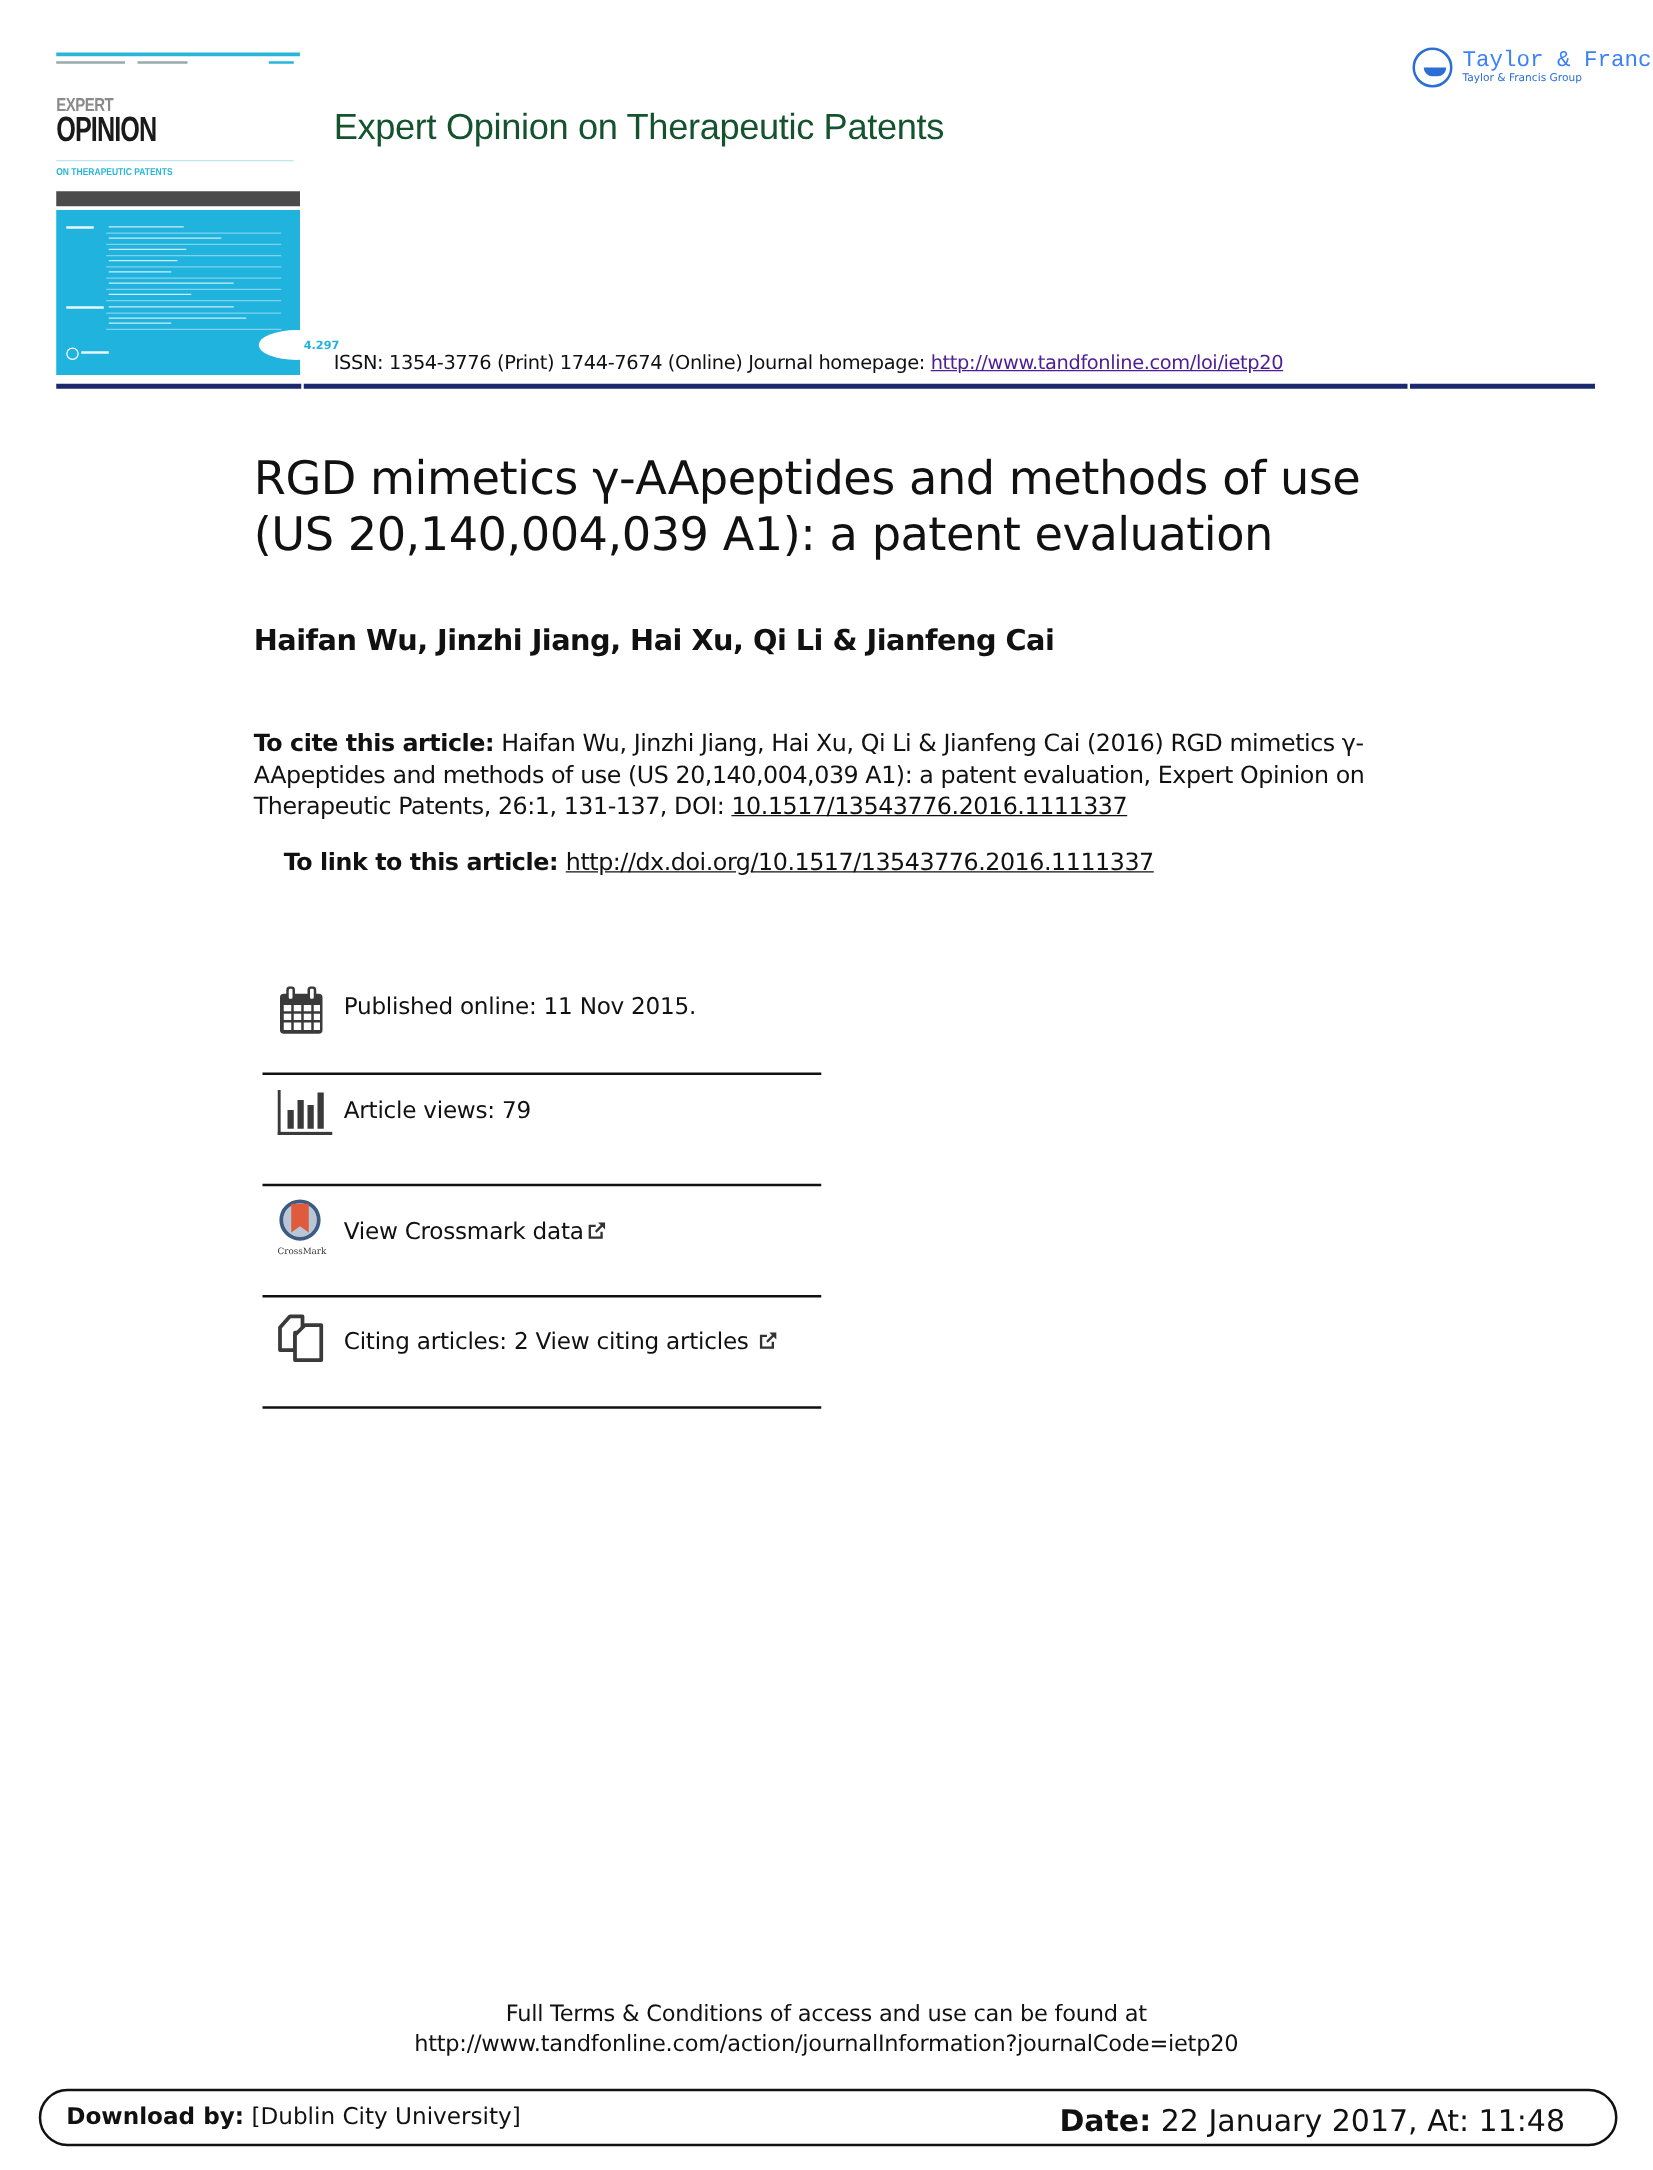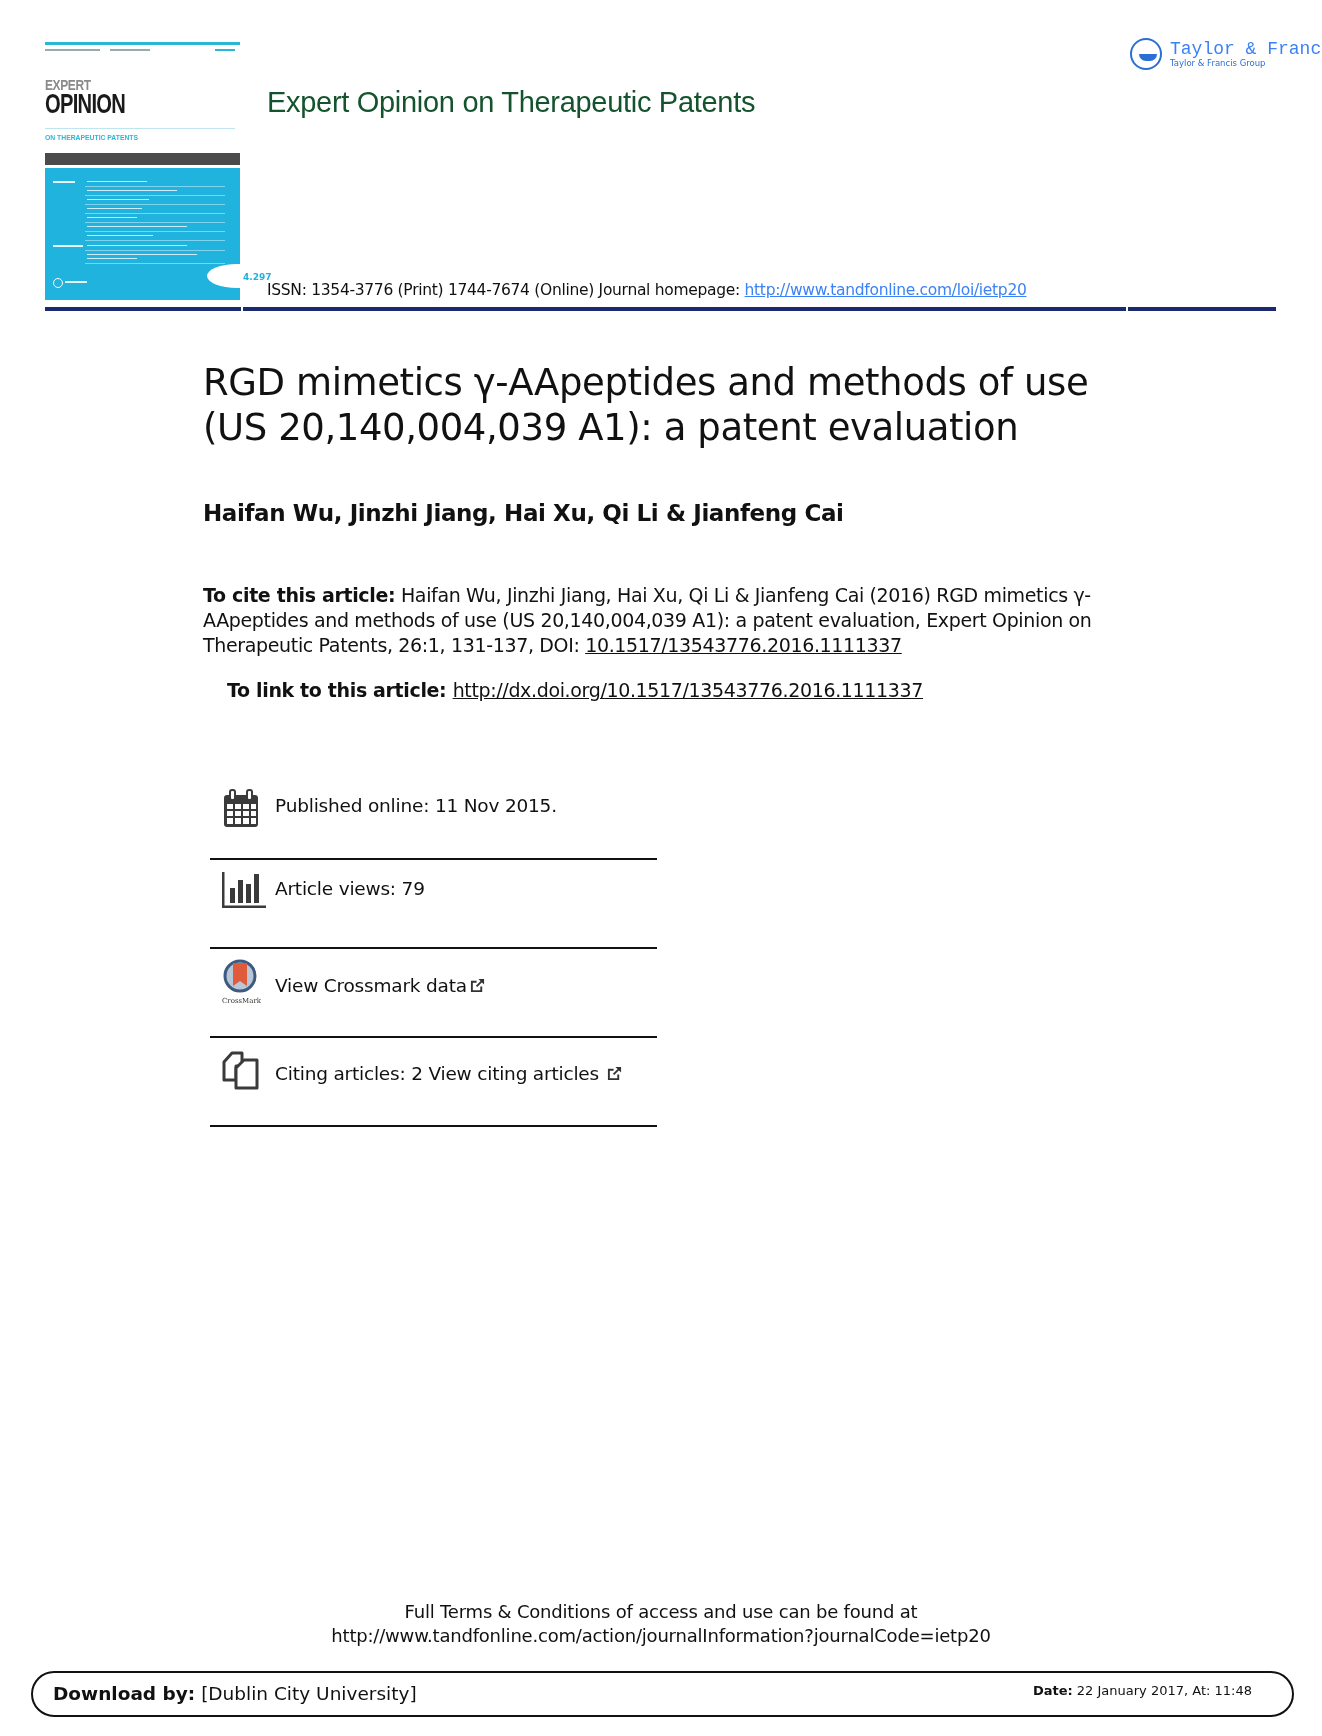--- a/index.html
+++ b/index.html
@@ -32,21 +32,21 @@
 
   
   .journal-title { left: 267px; top: 86px; font-size: 29px; color: #14532d; font-family: Liberation Sans, sans-serif; letter-spacing: -0.3px; }
   .tf-logo { left: 1130px; top: 38px; width: 170px; height: 40px; }
   .tf-logo .circle { position: absolute; left: 0; top: 0; width: 32px; height: 32px; border: 2.5px solid #2b6fd6; border-radius: 50%; box-sizing: border-box; }
   .tf-logo .lamp { position: absolute; left: 7px; top: 14px; width: 18px; height: 7px; background: #2b6fd6; border-radius: 0 0 9px 9px; }
   .tf-logo .name { position: absolute; left: 40px; top: 1px; font-size: 18px; color: #3b82f6; white-space: nowrap; font-family: Liberation Mono, monospace; }
   .tf-logo .group { position: absolute; left: 40px; top: 20px; font-size: 8.5px; color: #2b6fd6; white-space: nowrap; }
 
   .issn { left: 267px; top: 281px; font-size: 15.5px; color: #111; white-space: nowrap; letter-spacing: -0.3px; }
-  .issn a { color: #3b82f6; text-decoration: underline; margin-top: 29px; }
+  .issn a { color: #4c1d95; text-decoration: underline; margin-top: 29px; }
 
   .rule { top: 307px; height: 4px; background: #1b2a6e; }
 
   
   .title { left: 203px; top: 360px; width: 900px; font-size: 37px; line-height: 45px; color: #111; letter-spacing: -0.4px; }
   .authors { left: 203px; top: 500px; font-size: 23px; color: #111; font-weight: bold; letter-spacing: -0.4px; }
   .cite { left: 203px; top: 583px; width: 920px; font-size: 19px; line-height: 25px; color: #111; letter-spacing: -0.35px; }
   .cite b, .link b { font-weight: bold; }
   .cite a, .link a { color: #111; text-decoration: underline; }
   .link { left: 203px; top: 679px; font-size: 19px; color: #111; letter-spacing: -0.35px; white-space: nowrap; margin-left: 24px; }
@@ -56,21 +56,21 @@
   .info-row { position: relative; height: 89px; border-bottom: 2px solid #111; box-sizing: border-box; }
   .info-row .icon { position: absolute; left: 12px; width: 40px; height: 40px; }
   .info-row .label { position: absolute; left: 65px; font-size: 18.5px; color: #111; white-space: nowrap; letter-spacing: -0.2px; }
   .ext { display: inline-block; width: 15px; height: 15px; margin-left: 8px; vertical-align: -1px; }
   .crossmark-cap { position: absolute; left: 12px; top: 40px; font-family: "DejaVu Serif", serif; font-size: 7px; color: #333; }
 
   
   .terms { left: 0; top: 1600px; width: 1322px; text-align: center; font-size: 18px; line-height: 24px; color: #111; letter-spacing: -0.2px; }
   .footer-box { left: 31px; top: 1671px; width: 1263px; height: 46px; border: 2.5px solid #111; border-radius: 24px; box-sizing: border-box; }
   .footer-box .dl { position: absolute; left: 20px; top: 10px; font-size: 18.5px; color: #111; }
-  .footer-box .date { position: absolute; right: 40px; top: 10px; font-size: 13px; color: #111; }
+  .footer-box .date { position: absolute; right: 40px; top: 10px; font-size: 24px; color: #111; }
 </style>
 </head>
 <body>
 
 <div class="abs cover">
   <div class="topline"></div>
   <div class="meta" style="left:0;width:55px;"></div>
   <div class="meta" style="left:65px;width:40px;"></div>
   <div class="meta" style="left:170px;width:20px;background:#29b6d8;"></div>
   <div class="expert">EXPERT</div>

